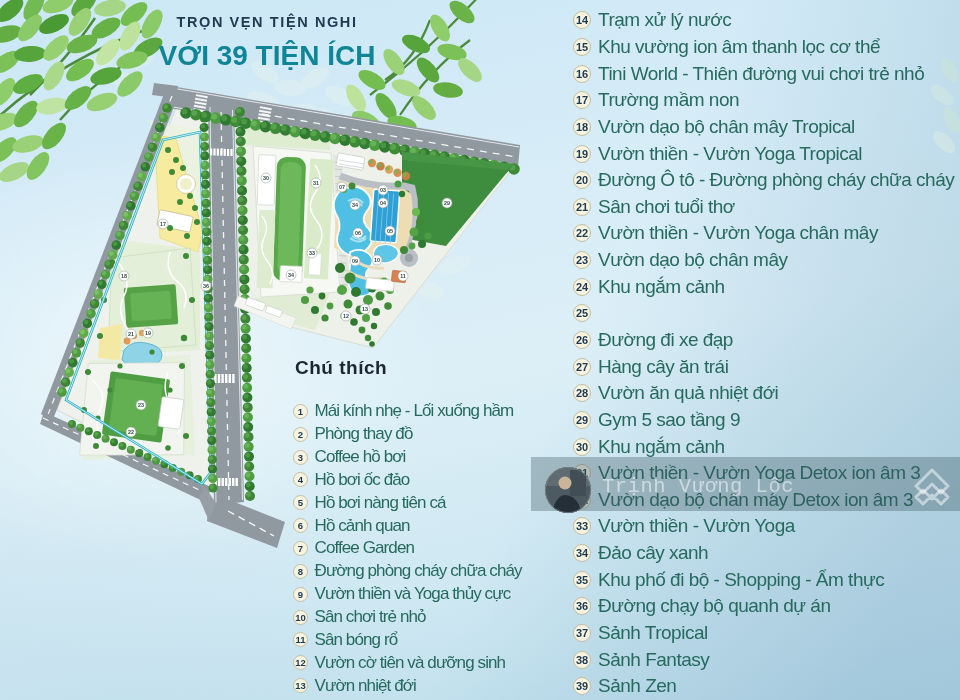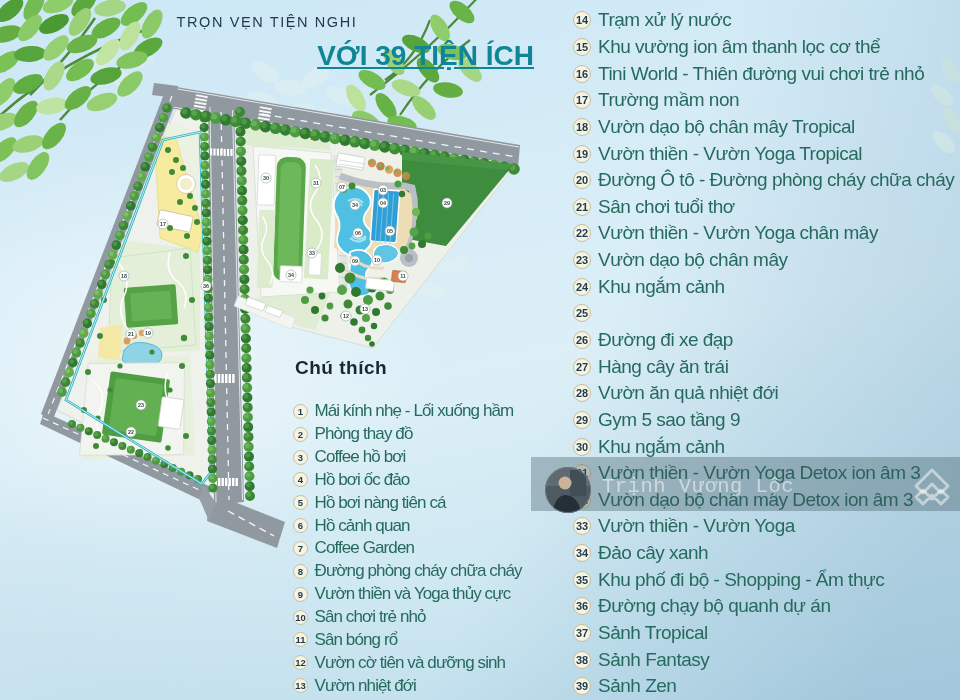--- a/index.html
+++ b/index.html
@@ -2,22 +2,22 @@
 <html lang="vi"><head>
 <meta charset="utf-8">
 <style>
 html,body{margin:0;padding:0;}
 .page{position:relative;width:960px;height:700px;overflow:hidden;font-family:"Liberation Sans",sans-serif;
 background:linear-gradient(168deg,#cbe7f5 0%,#d6ecf7 30%,#dceff7 52%,#cfe8f2 75%,#c3e1ee 92%,#bcdcea 100%);}
 .shade{position:absolute;left:0;top:0;width:960px;height:700px;
 background:radial-gradient(ellipse 420px 300px at 150px 350px, rgba(255,255,255,0.5), rgba(255,255,255,0) 70%),
 linear-gradient(115deg, rgba(255,255,255,0) 58%, rgba(125,170,198,0.22) 75%, rgba(108,156,186,0.32) 92%),
 linear-gradient(25deg, rgba(150,190,214,0.12) 6%, rgba(150,190,214,0) 26%);}
-.title{position:absolute;left:0;top:14px;width:534px;text-align:center;color:#223a50;font-weight:normal;font-size:14.5px;letter-spacing:1.6px;}
-.title2{position:absolute;left:0;top:40px;width:534px;text-align:right;color:#0f8596;font-weight:bold;font-size:28px;letter-spacing:0px;text-decoration:underline;}
+.title{position:absolute;left:0;top:14px;width:534px;text-align:center;color:#223a50;font-weight:bold;font-size:14.5px;letter-spacing:1.6px;}
+.title2{position:absolute;left:0;top:40px;width:534px;text-align:center;color:#0f8596;font-weight:bold;font-size:28px;letter-spacing:0px;}
 .leg-h{position:absolute;left:295px;top:357px;font-size:19px;font-weight:bold;color:#1b2631;letter-spacing:0.5px;}
 .col{position:absolute;}
 .li{display:flex;align-items:center;}
 .num{flex:0 0 auto;background:#f7f3e1;border:1.6px solid #c4bd9f;border-radius:50%;color:#1c3a52;font-weight:bold;display:flex;align-items:center;justify-content:center;}
 .t{color:#266a5e;white-space:nowrap;}
 .colL .li{height:22.85px;}
 .colL .num{width:13px;height:13px;font-size:9.5px;margin-right:6.5px;border-width:1.5px;}
 .colL .t{font-size:17px;letter-spacing:-0.9px;text-align:center;}
 .colR .li{height:26.65px;}
 .colR .num{width:16px;height:16px;font-size:11px;margin-right:7px;border-width:1.7px;}

